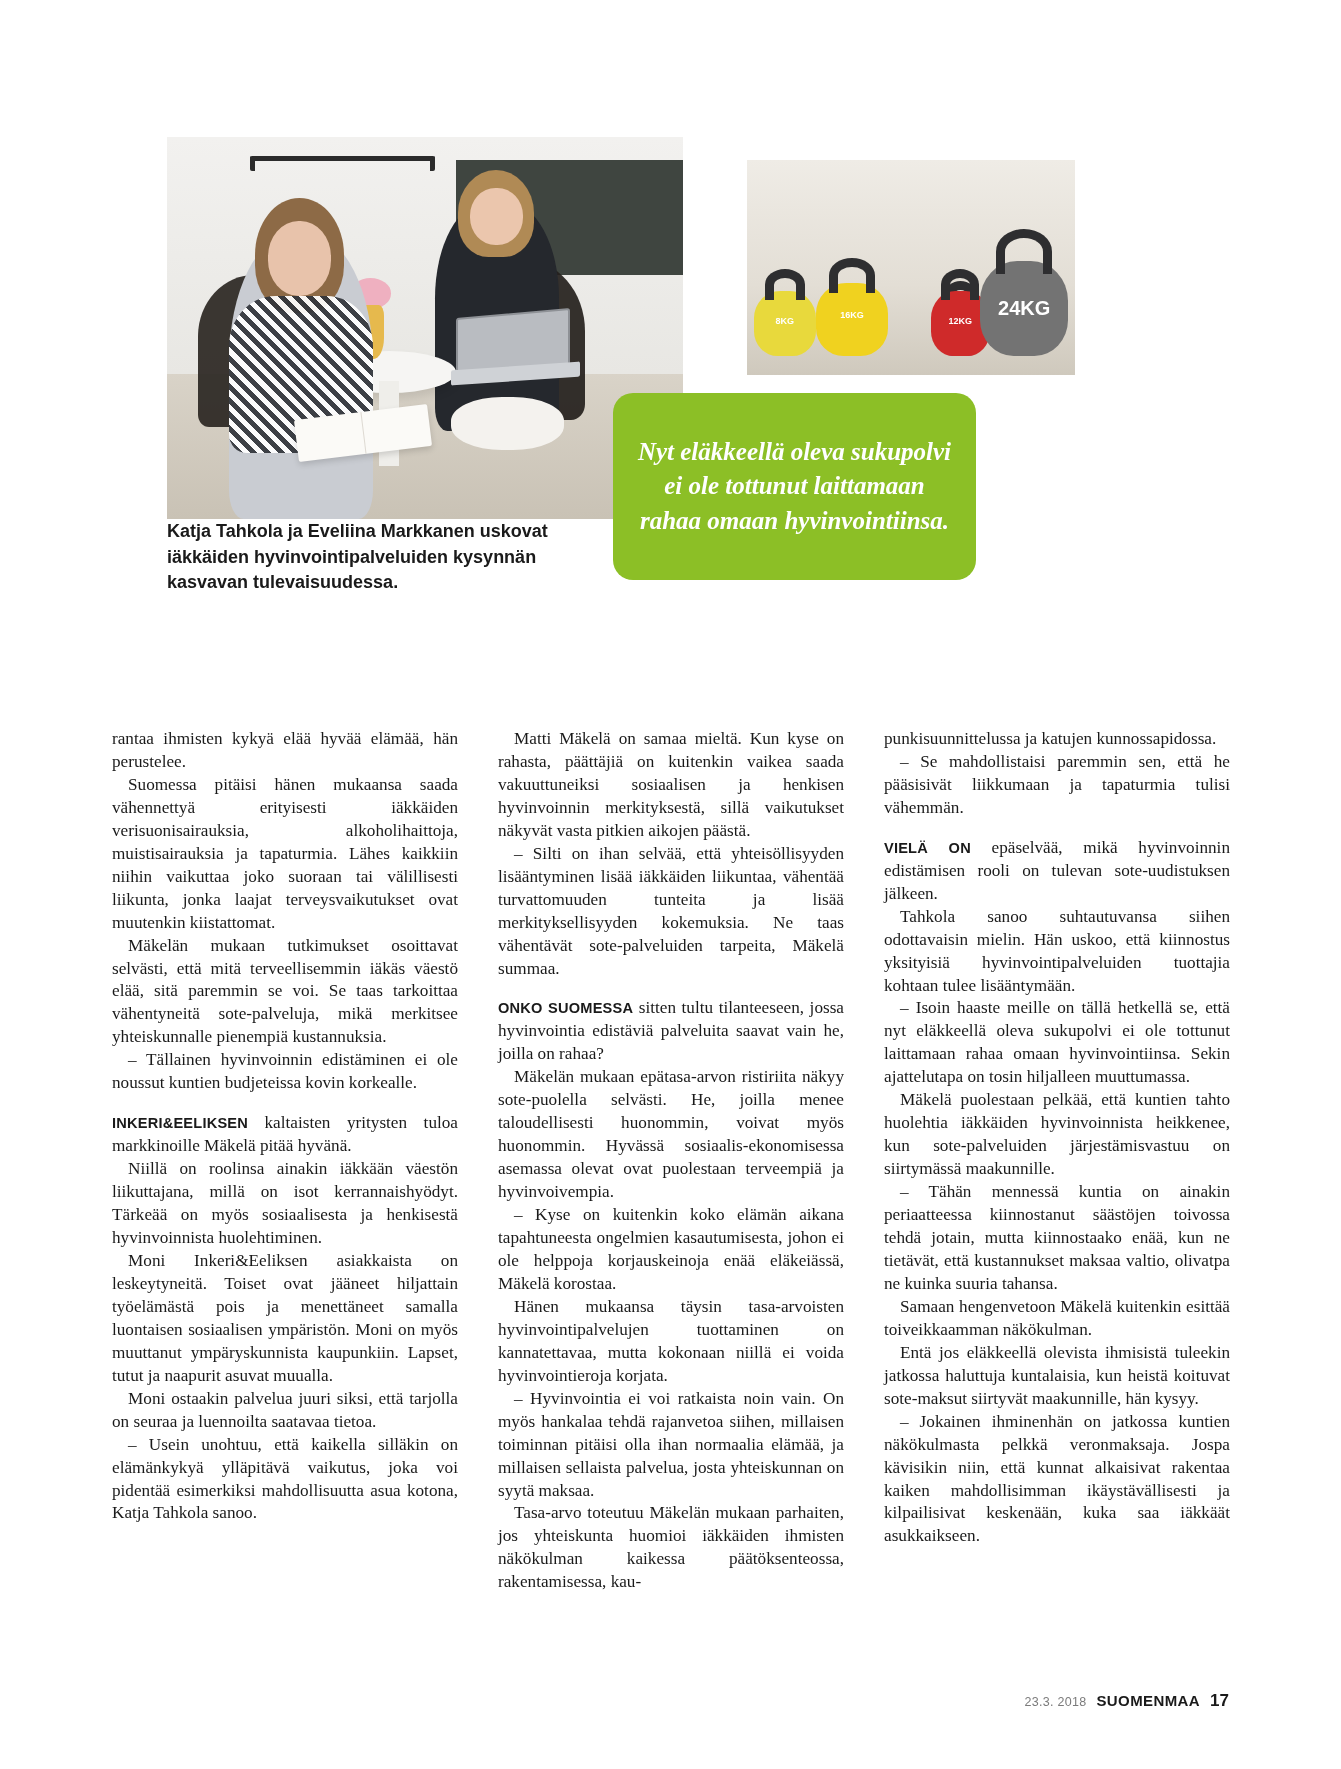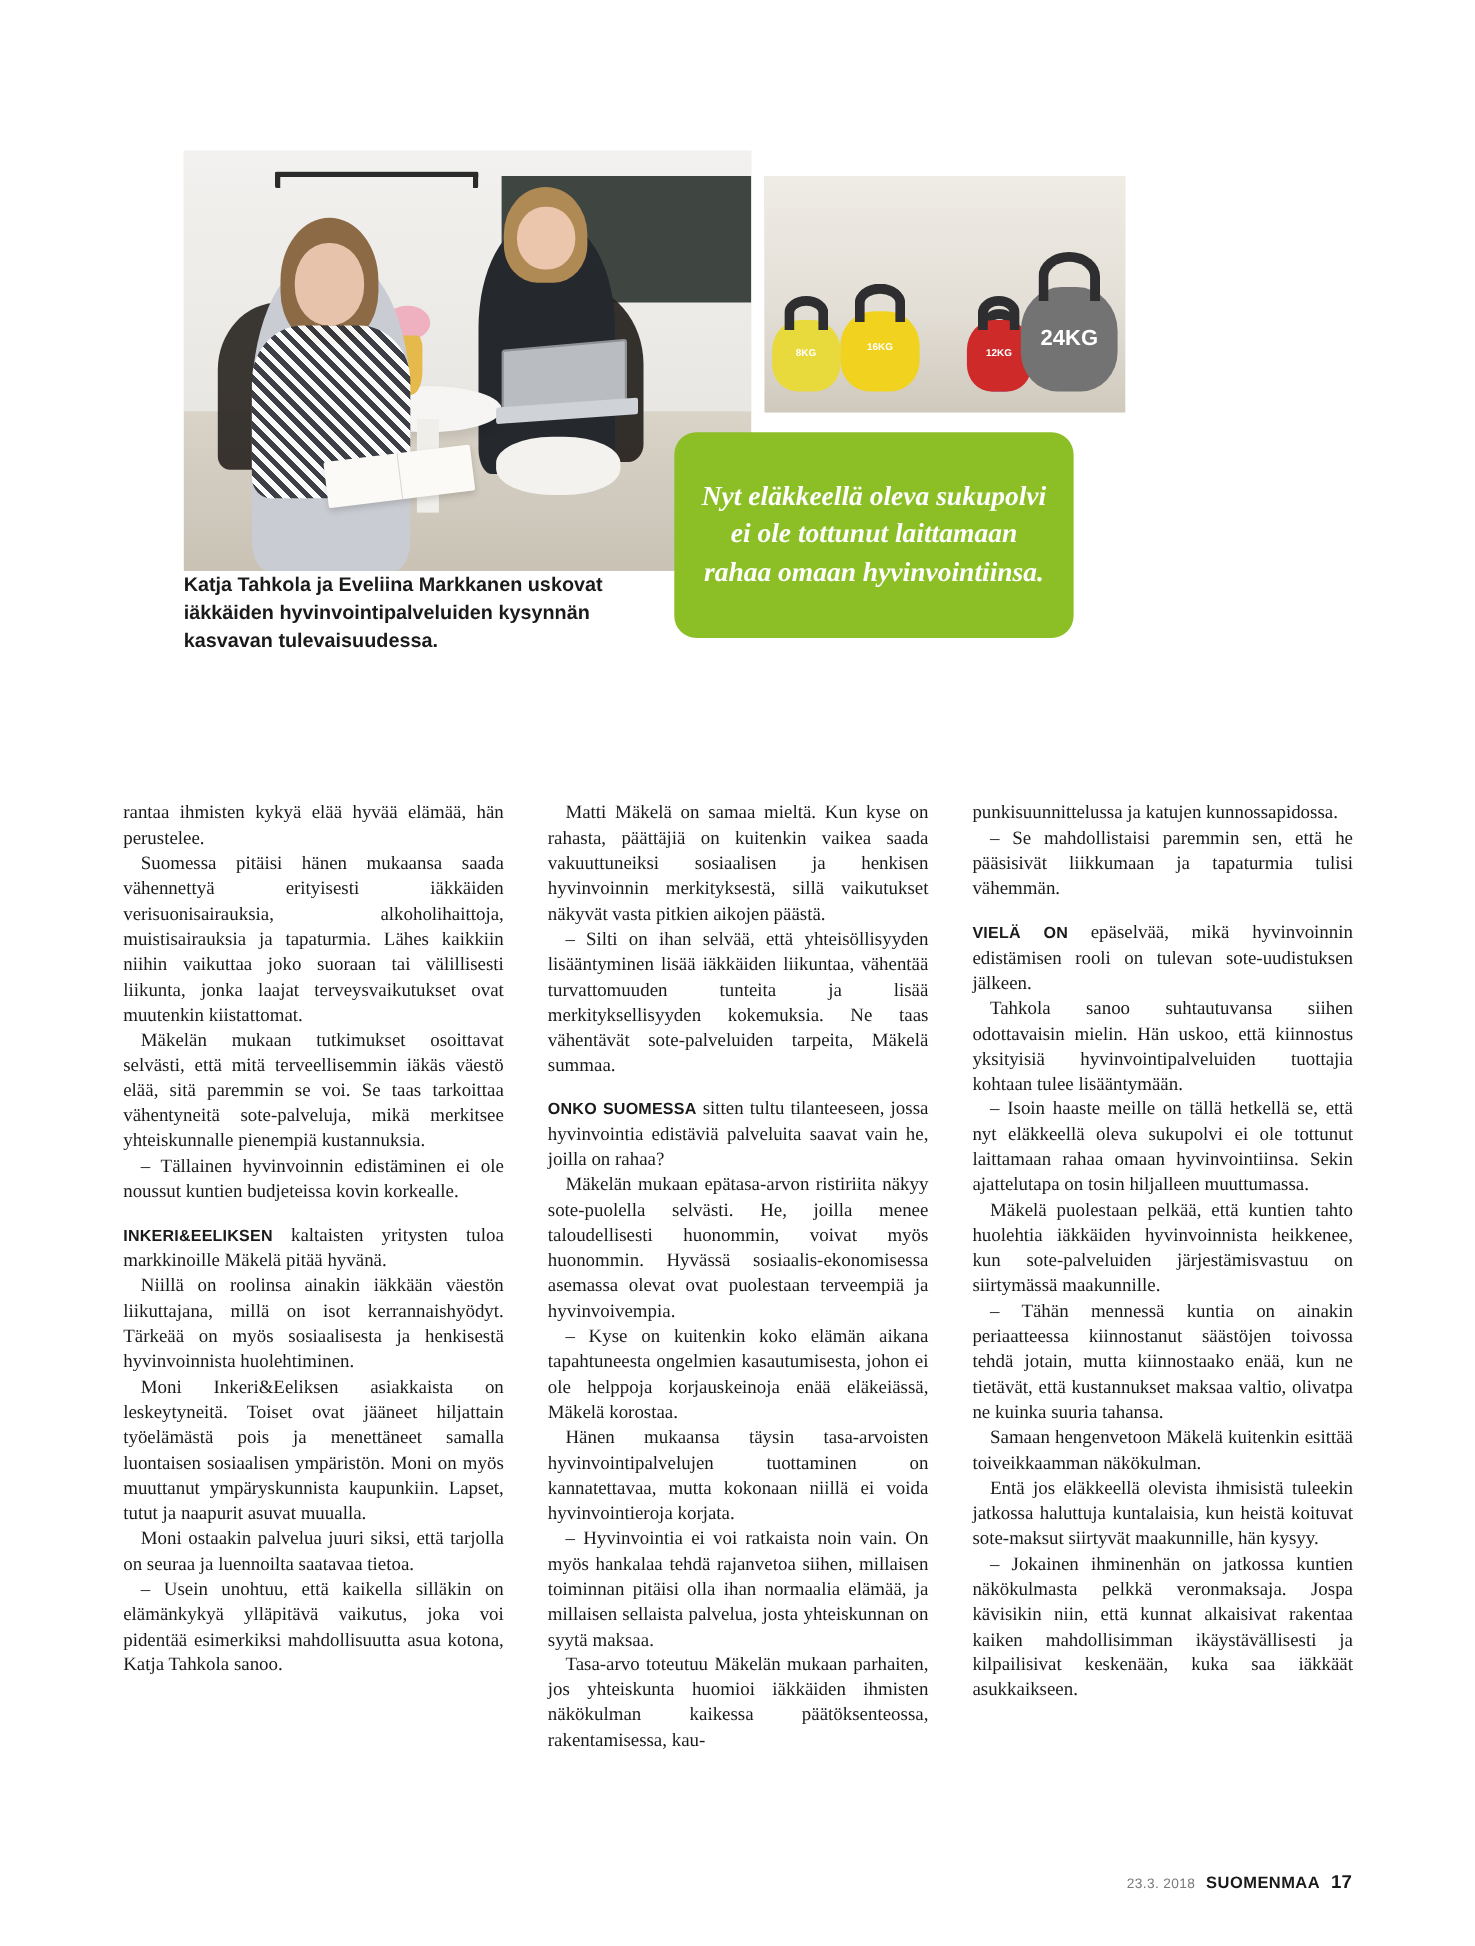--- a/index.html
+++ b/index.html
@@ -21,21 +21,21 @@
     position: absolute;
     left: 167px;
     top: 137px;
     width: 516px;
     height: 382px;
     overflow: hidden;
     background: #e9e7e2;
   }
   .photo-side {
     position: absolute;
-    left: 695px;
+    left: 747px;
     top: 160px;
     width: 328px;
     height: 215px;
     overflow: hidden;
     background: #ded9d1;
   }
 
   
   .room-wall {
     position: absolute; left: 0; top: 0; width: 100%; height: 62%;
@@ -235,21 +235,21 @@
     font-family: "Liberation Sans", sans-serif;
     font-weight: bold;
     font-size: 14.6px;
     letter-spacing: .2px;
   }
 
   
   .footer {
     position: absolute;
     right: 112px;
-    bottom: 48px;
+    bottom: 58px;
     display: flex;
     align-items: baseline;
     gap: 10px;
     font-family: "Liberation Sans", sans-serif;
     justify-content: space-between;
   }
   .footer .date {
     font-size: 12.5px;
     color: #7b7b7b;
     letter-spacing: .3px;

